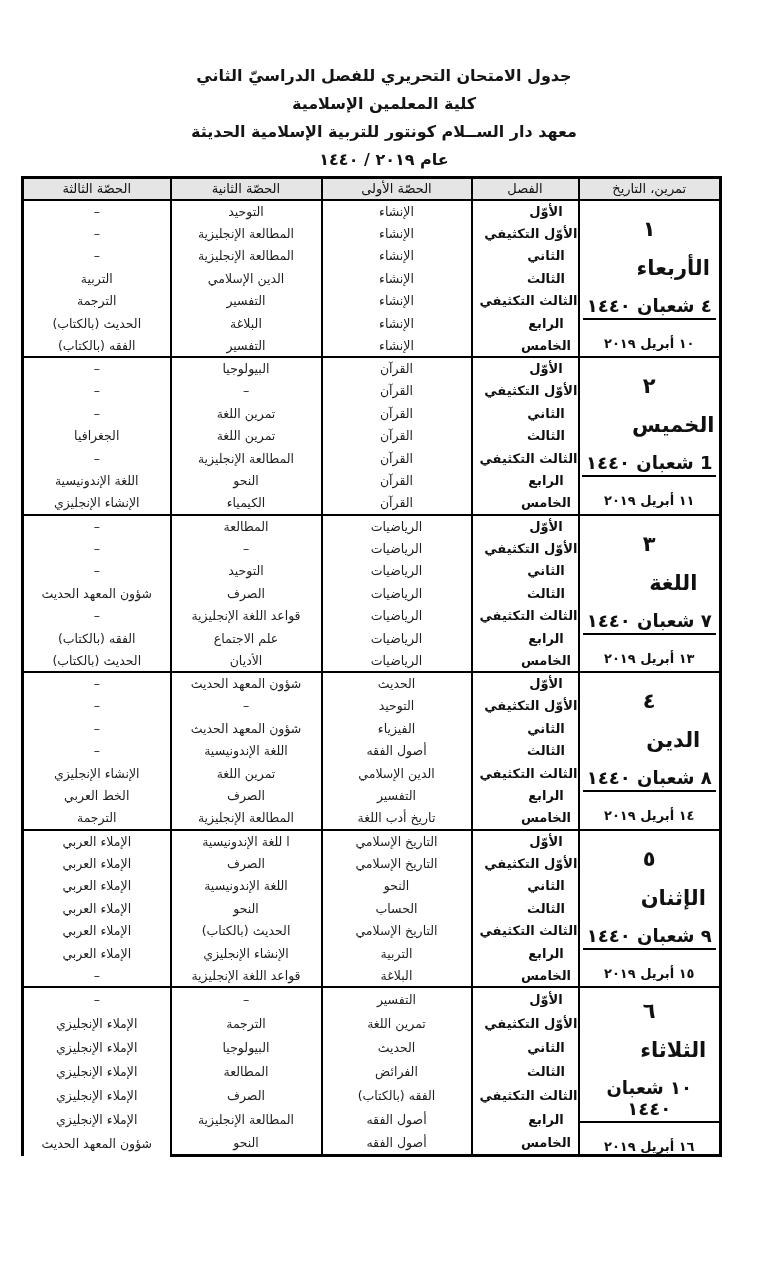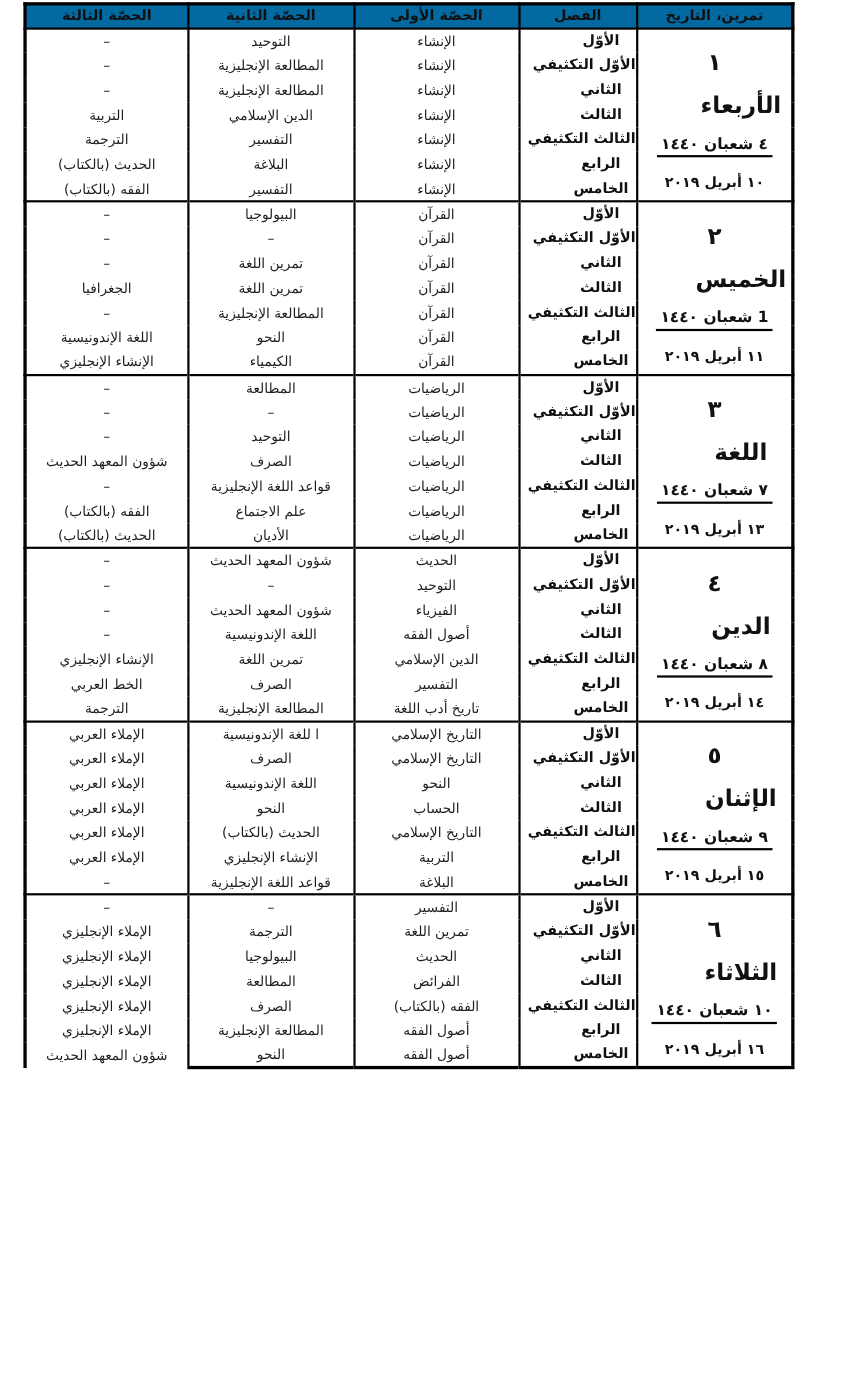--- a/index.html
+++ b/index.html
@@ -36,24 +36,24 @@
     table-layout: fixed;
     width: 698px;
     margin-right: 46px;
     margin-left: 24px;
     margin-top: 2px;
     border-top: 3px solid #000;
     border-right: 3px solid #000;
     border-left: 3px solid #000;
   }
   table.schedule th {
-    background: #0369a1;
+    background: #e5e5e5;
     border: 2px solid #000;
     font-size: 13px;
-    font-weight: bold;
+    font-weight: normal;
     height: 22px;
     text-align: center;
     vertical-align: middle;
     color: #101010;
   }
   table.schedule td {
     border-left: 2px solid #000;
     border-right: 2px solid #000;
     text-align: center;
     vertical-align: middle;
@@ -80,21 +80,21 @@
     margin-top: 11px;
   }
   .day-name {
     font-size: 21px;
     font-weight: bold;
     margin-top: 15px;
     letter-spacing: 0.5px;
     margin-left: 48px;
   }
   .date-hijri {
-    font-size: 14px;
+    font-size: 18px;
     font-weight: bold;
     margin-top: 15px;
   }
   .date-hijri span {
     display: inline-block;
     border-bottom: 2px solid #000;
     padding: 0 4px 2px 4px;
   }
   .date-greg {
     font-size: 13px;
@@ -104,20 +104,26 @@
   
   table.schedule tbody:last-of-type tr:last-child td { border-bottom: 3px solid #000; }
   table.schedule tbody:last-of-type td.day-cell   { border-bottom: 3px solid #000; }
   table.schedule tbody:last-of-type tr:last-child td.p3 { border-bottom: none; }
 </style>
 </head>
 <body>
 
 <div class="page">
 
+  <header class="doc-title">
+    <div class="t-line">جدول الامتحان التحريري للفصل الدراسيّ الثاني</div>
+    <div class="t-line">كلية المعلمين الإسلامية</div>
+    <div class="t-line">معهد دار الســلام كونتور للتربية الإسلامية الحديثة</div>
+    <div class="t-line t-year">عام ٢٠١٩ / ١٤٤٠</div>
+  </header>
 
   <table class="schedule">
     <colgroup>
       <col style="width:142px">
       <col style="width:107px">
       <col style="width:150px">
       <col style="width:151px">
       <col style="width:148px">
     </colgroup>
     <thead>

